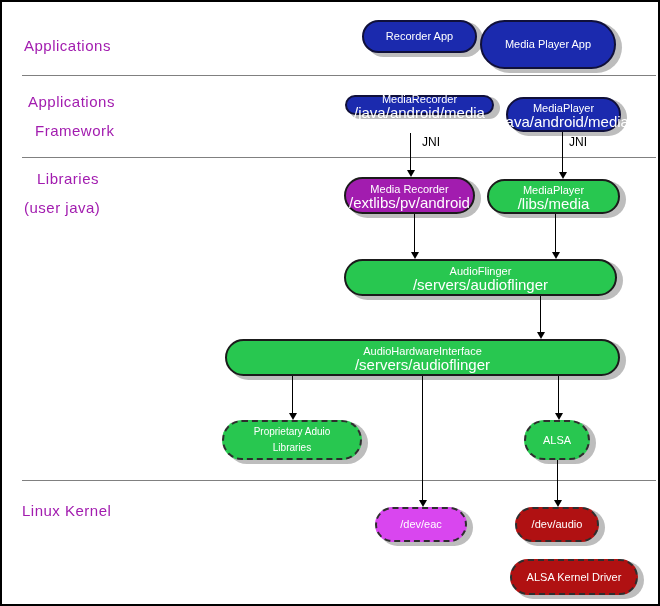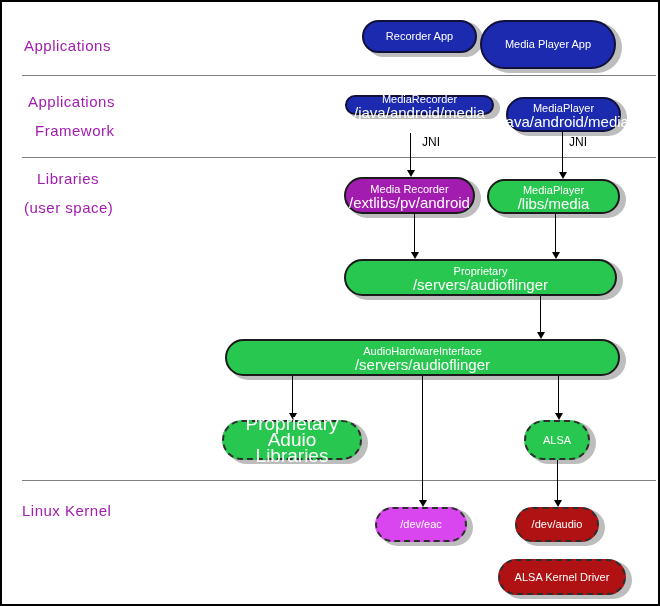--- a/index.html
+++ b/index.html
@@ -14,21 +14,21 @@
     position:absolute;box-sizing:border-box;border-radius:999px;
     display:flex;flex-direction:column;align-items:center;justify-content:center;
     color:#fff;text-align:center;
     box-shadow:5px 3px 0 1px #bdbdbd;
   }
   .pill.solid{border:2px solid #10103a;}
   .pill.solid-g{border:2px solid #1b1b1b;}
   .pill.dashed{border:2px dashed #2e2e2e;}
   .pill .t{font-size:11px;line-height:15px;}
   .pill .p{font-size:15px;line-height:12px;}
-  .pill.wrap .t{font-size:19px;line-height:16px;padding:0 10px;}
+  .pill.wrap .t{font-size:10px;line-height:16px;padding:0 10px;}
   .conn{position:absolute;width:9px;}
   .conn .line{position:absolute;left:4px;top:0;bottom:6px;width:1px;background:#000;}
   .conn::after{
     content:'';position:absolute;bottom:0;left:50%;transform:translateX(-50%);
     width:0;height:0;border-left:4px solid transparent;border-right:4px solid transparent;
     border-top:7px solid #000;
   }
   .conn-label{position:absolute;color:#000;font-size:12px;}
 </style>
 </head>
@@ -42,21 +42,21 @@
 
   <div class="sec-label" style="left:22px;top:29px">
     <div>Applications</div>
   </div>
   <div class="sec-label" style="left:26px;top:85px">
     <div>Applications</div>
     <div style="margin-left:7px">Framework</div>
   </div>
   <div class="sec-label" style="left:22px;top:162px">
     <div style="margin-left:13px">Libraries</div>
-    <div>(user space)</div>
+    <div>(user java)</div>
   </div>
   <div class="sec-label" style="left:20px;top:494px">
     <div>Linux Kernel</div>
   </div>
 
   <div class="pill solid" style="left: 360px; top: 18px; width: 115px; height: 33px; background: rgb(27, 42, 174);">
     <span class="t">Recorder App</span>
   </div>
   <div class="pill solid" style="left: 478px; top: 18px; width: 136px; height: 49px; background: rgb(27, 42, 174);">
     <span class="t">Media Player App</span>
@@ -90,21 +90,21 @@
   </div>
 
   <div class="conn" style="left:408px;top:212px;height:45px">
       <i class="line"></i>
     </div>
   <div class="conn" style="left:549px;top:212px;height:45px">
       <i class="line"></i>
     </div>
 
   <div class="pill solid-g" style="left: 342px; top: 257px; width: 273px; height: 37px; background: rgb(40, 199, 80);">
-    <span class="t">Proprietary</span>
+    <span class="t">AudioFlinger</span>
     <span class="p">/servers/audioflinger</span>
   </div>
 
   <div class="conn" style="left:534px;top:294px;height:43px">
       <i class="line"></i>
     </div>
 
   <div class="pill solid-g" style="left: 223px; top: 337px; width: 395px; height: 37px; background: rgb(40, 199, 80);">
     <span class="t">AudioHardwareInterface</span>
     <span class="p">/servers/audioflinger</span>
@@ -130,17 +130,17 @@
   <div class="conn" style="left:551px;top:458px;height:47px">
       <i class="line"></i>
     </div>
 
   <div class="pill dashed" style="left: 373px; top: 505px; width: 92px; height: 35px; background: #d946ef;">
     <span class="t">/dev/eac</span>
   </div>
   <div class="pill dashed" style="left: 513px; top: 505px; width: 84px; height: 35px; background: rgb(176, 17, 18);">
     <span class="t">/dev/audio</span>
   </div>
-  <div class="pill dashed" style="left: 496px; top: 557px; width: 128px; height: 36px; background: rgb(176, 17, 18); text-align: center;">
+  <div class="pill dashed" style="left: 508px; top: 557px; width: 128px; height: 36px; background: rgb(176, 17, 18); text-align: center;">
     <span class="t">ALSA Kernel Driver</span>
   </div>
 
 </div>
 
 </body></html>

